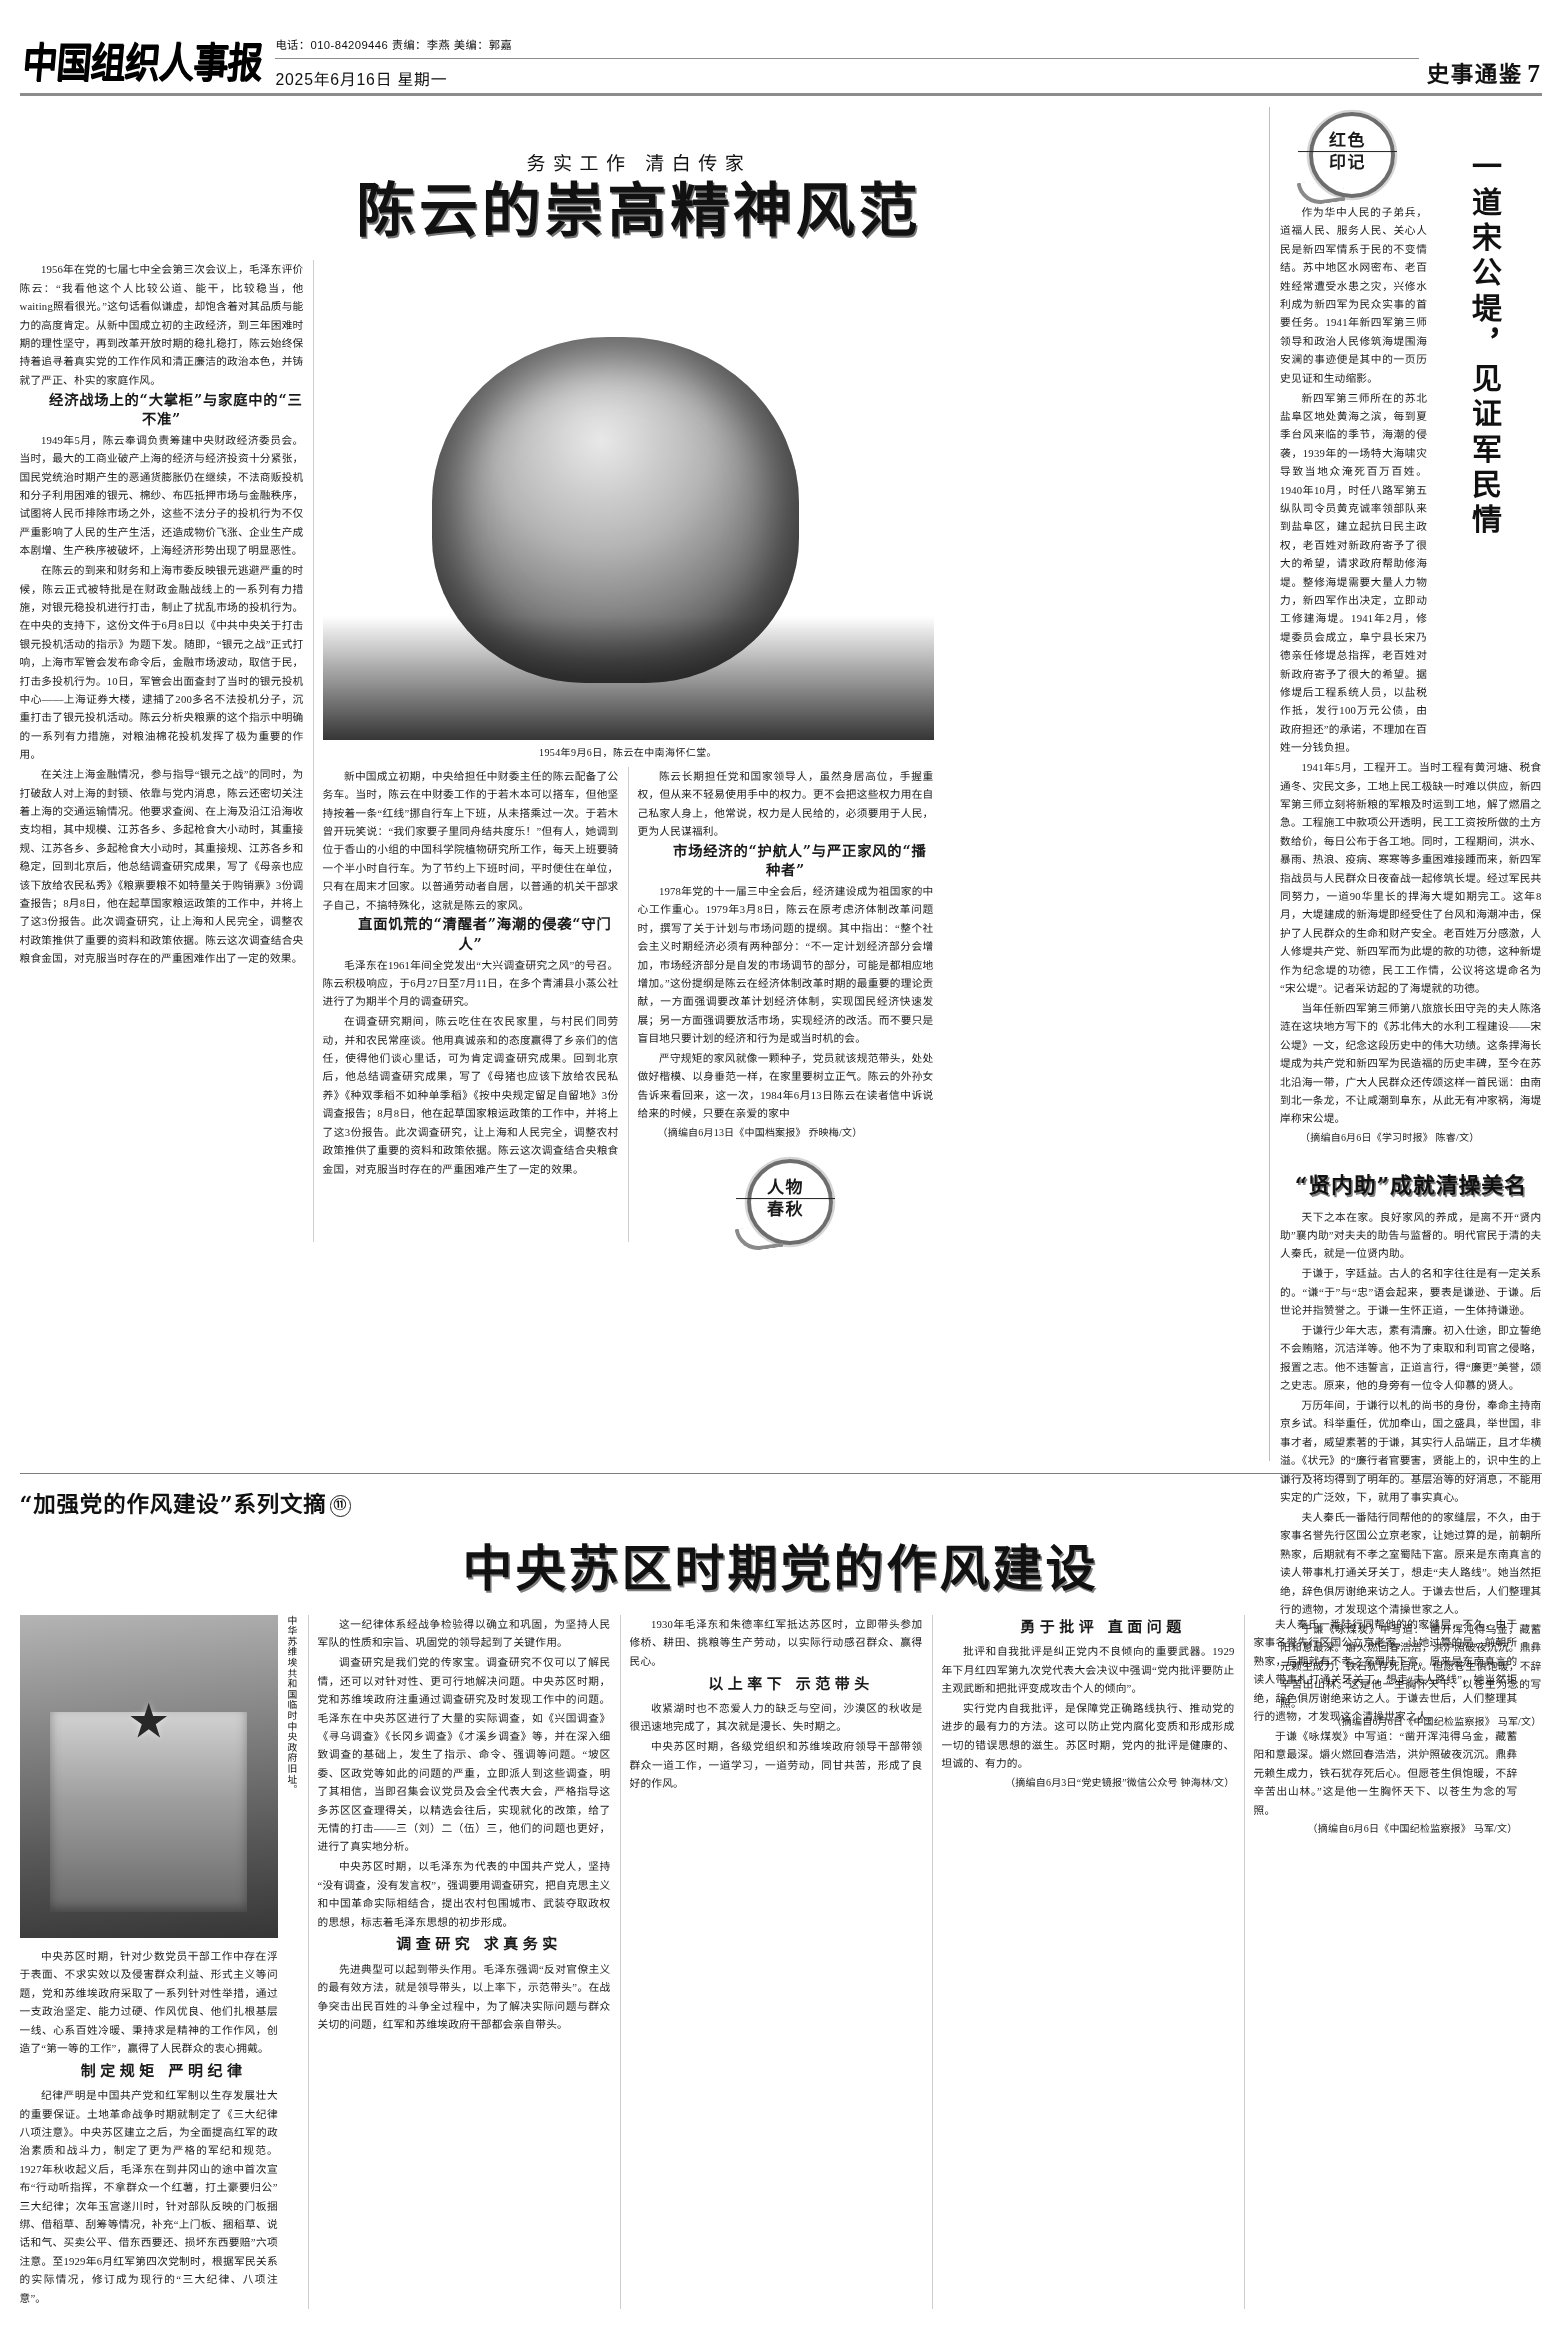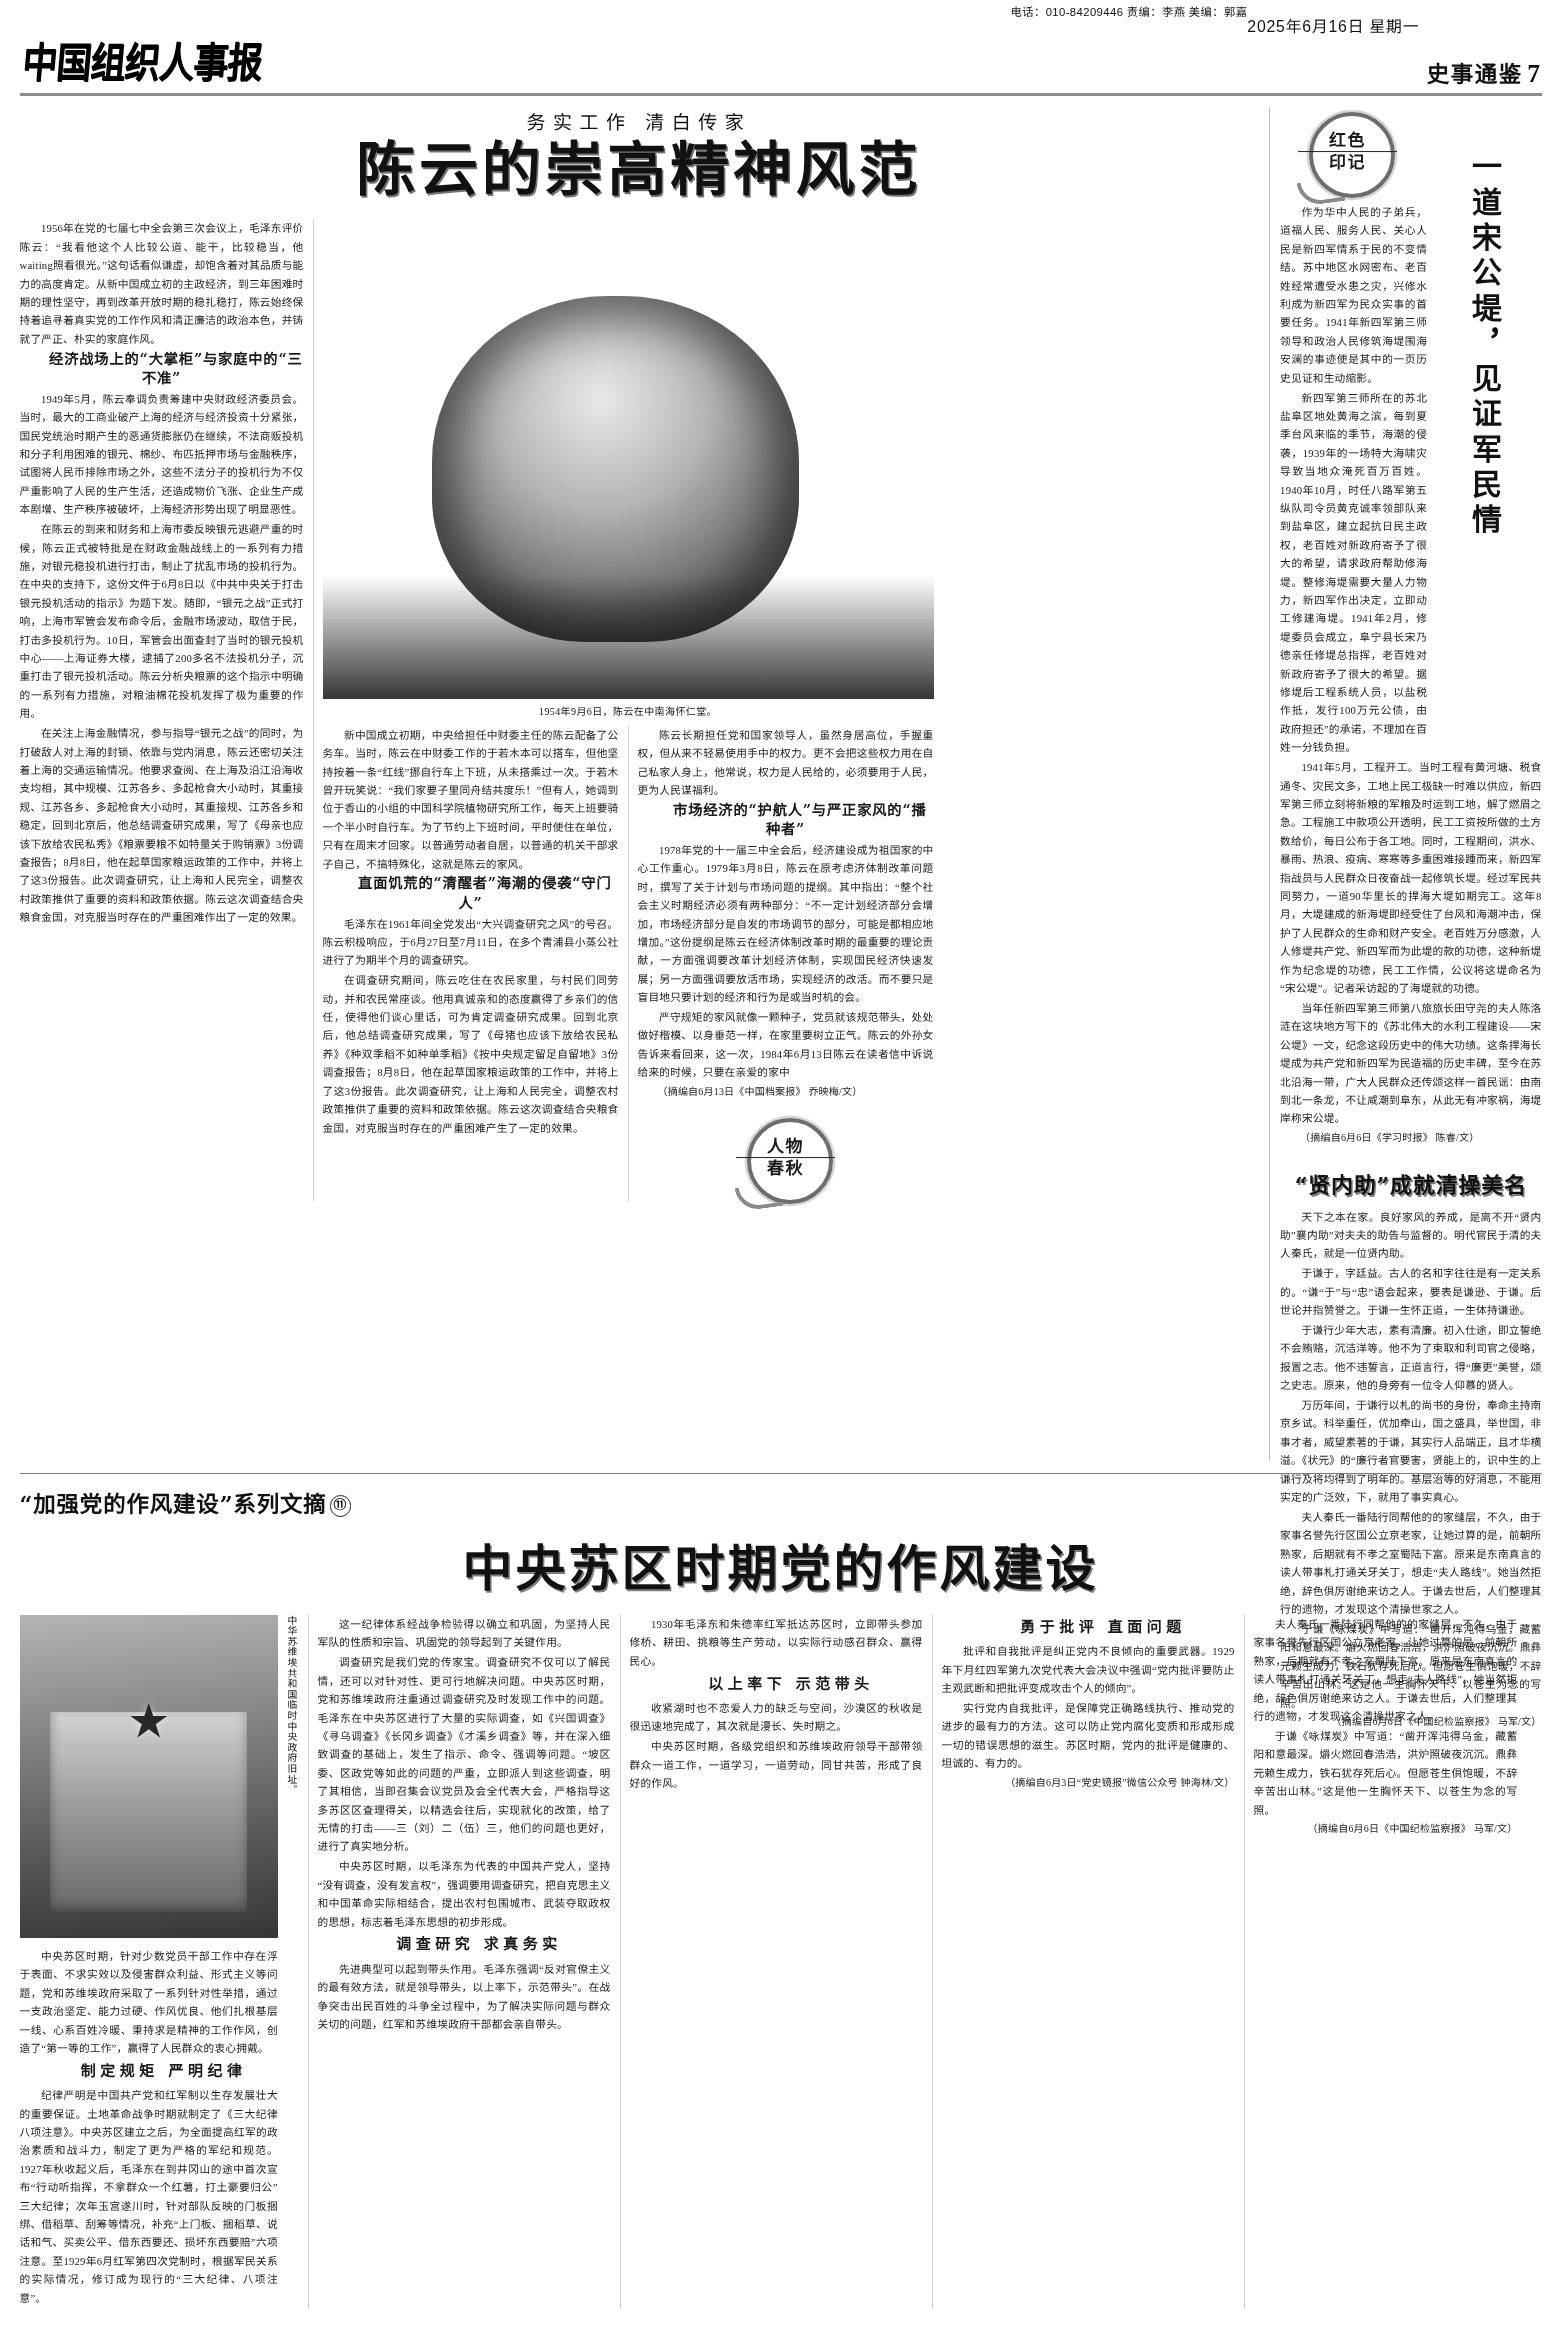--- a/index.html
+++ b/index.html
@@ -33,21 +33,21 @@
     color:#000;
     transform:skewX(-5deg) scaleY(1.18);
     transform-origin:left bottom;
     padding-bottom:6px;
     white-space:nowrap;
     text-shadow:0.8px 0.8px 0 #000;
   }
   .mast-mid{
     flex:1;
     margin-left:16.5px;
-    display:flex; flex-direction:row; justify-content:flex-end;
+    display:flex; flex-direction:column; justify-content:flex-end;
     height:100%;
   }
   .mast-contact{
     font-size:11.3px; line-height:1.2;
     letter-spacing:0.4px;
     padding-bottom:5.3px;
     white-space:nowrap;
     font-family:"Liberation Sans",sans-serif;
   }
   .mast-rule{
@@ -83,21 +83,21 @@
     border-top:3.8px solid #8c8c8c;
     margin-top:3px;
   }
 
   
   .top-area{
     display:flex;
     margin-top:10.5px;
     height:1354px;
   }
-  .left-block{ width:1251px; position:relative; }
+  .left-block{ width:1251px; position:relative;margin-top:41px; }
   .vrule{
     width:0; border-left:0.8px solid #bdbdbd;
     margin:0 10.5px;
   }
   .right-block{ width:264px; position:relative; }
 
   
   .kicker{
     text-align:center;
     font-size:19px;

